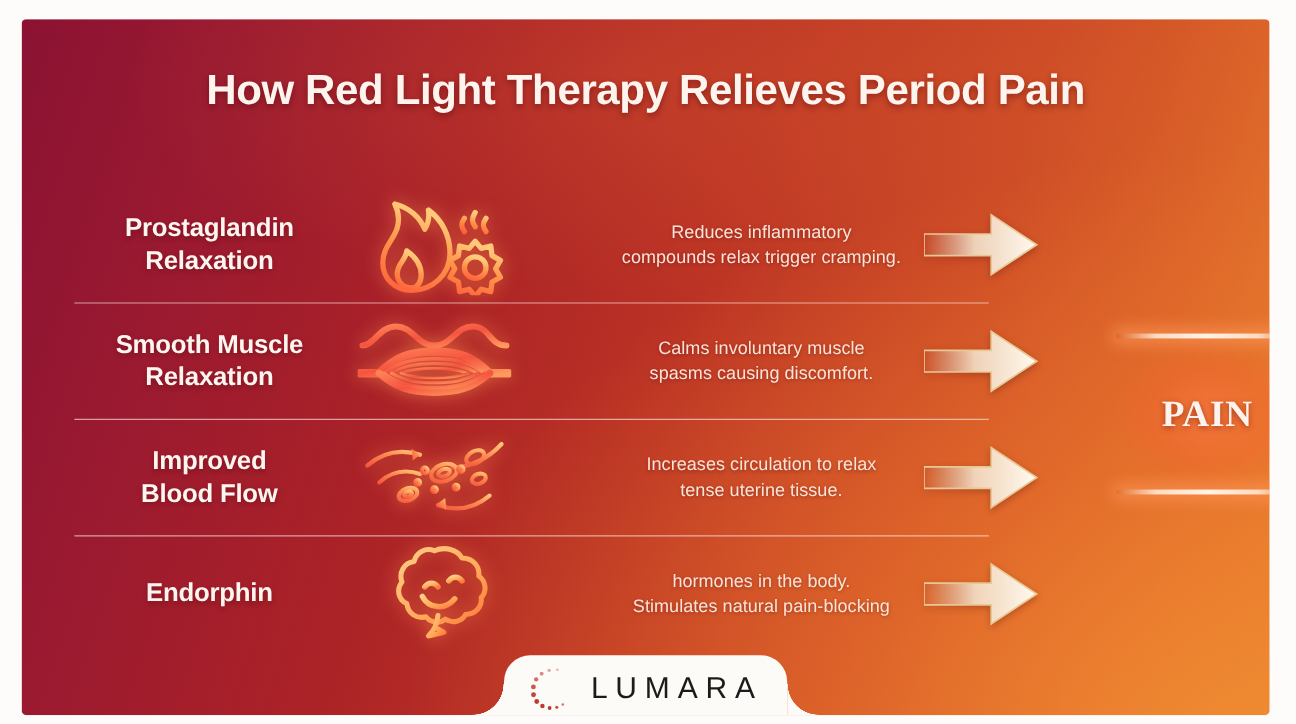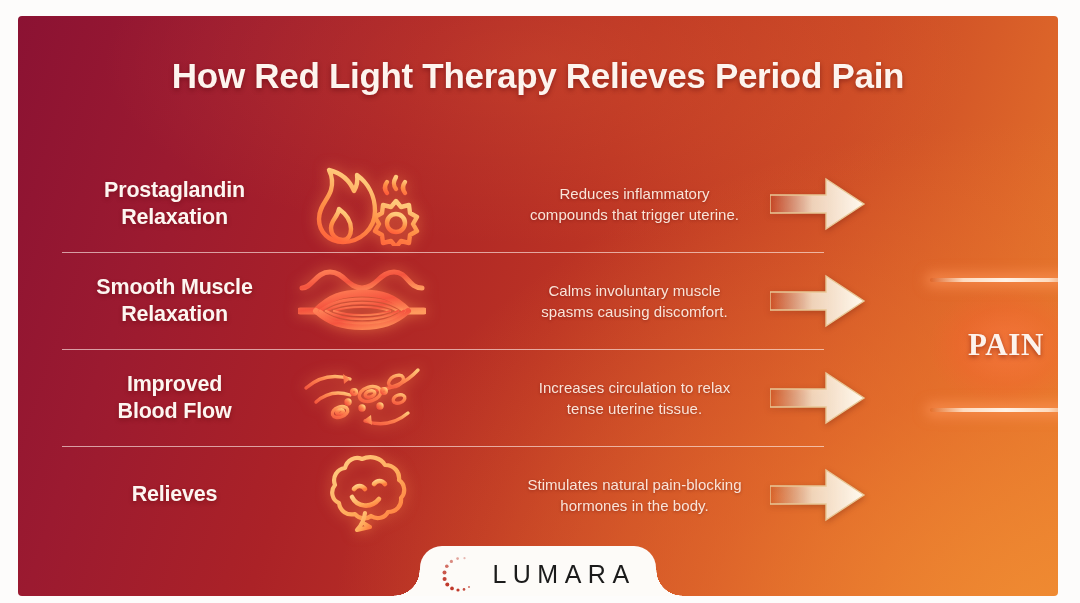--- a/index.html
+++ b/index.html
@@ -135,21 +135,21 @@
               <path d="M40 80c-14 0-24-10-24-23 0-13 9-19 12-29 2-7 1-14-2-20 12 3 21 11 25 21 3-5 4-10 3-16 11 8 18 21 18 36C72 67 57 80 40 80z"></path>
               <path d="M40 78c-7 0-12-5-12-12 0-8 7-11 8-19 7 5 12 12 12 20 0 6-3 11-8 11z"></path>
               <path d="M84 20c-3 4-3 7 0 11M93 15c-3 5-3 8 0 12M102 20c-3 4-3 7 0 11"></path>
               <path d="M93 39l5 6 8-2 1 8 7 4-4 7 4 7-7 4-1 8-8-2-5 6-5-6-8 2-1-8-7-4 4-7-4-7 7-4 1-8 8 2z"></path>
               <circle cx="93" cy="61" r="9"></circle>
             </g>
           </svg>
         </div>
         <div class="r-desc">
           <div>Reduces inflammatory</div>
-          <div>compounds that trigger uterine.</div>
+          <div>compounds relax trigger cramping.</div>
         </div>
         <div class="arrow">
           <svg width="96" height="62" viewBox="0 0 96 62">
             <defs>
               <linearGradient id="gArr1" x1="0" y1="0" x2="1" y2="0">
                 <stop offset="0" stop-color="#f6ead8" stop-opacity="0"></stop>
                 <stop offset=".45" stop-color="#faecd4" stop-opacity=".85"></stop>
                 <stop offset="1" stop-color="#fffaf0"></stop>
               </linearGradient>
             </defs>
@@ -251,43 +251,43 @@
                 <stop offset="1" stop-color="#fffaf0"></stop>
               </linearGradient>
             </defs>
             <path d="M0 22h56V6l38 25-38 25V40H0z" fill="url(#gArr2)" stroke="#e8c796" stroke-width="1.4"></path>
           </svg>
         </div>
       </div>
 
       <div class="row">
         <div class="r-label">
-          <div>Relieves</div>
+          <div>Endorphin</div>
         </div>
         <div class="r-icon">
           <svg width="100" height="88" viewBox="0 0 100 88">
             <defs>
               <linearGradient id="gBrain" x1="0" y1="0" x2="1" y2="1">
                 <stop offset="0" stop-color="#ffcd85"></stop>
                   <stop offset=".6" stop-color="#ffa959"></stop>
                   <stop offset="1" stop-color="#ff7a3d"></stop>
               </linearGradient>
             </defs>
             <g fill="none" stroke="url(#gBrain)" stroke-width="4.2" stroke-linecap="round" stroke-linejoin="round">
               <path d="M50 8c9-4 19-1 23 6 9 0 15 7 14 15 6 4 7 13 2 18 1 8-5 14-13 14-3 6-11 8-17 4-5 4-12 3-16-2-8 2-15-3-16-11-7-3-9-12-4-18-3-8 2-16 10-17C35 9 43 5 50 8z"></path>
               <path d="M53 62c-1 8-3 12-8 17l13-3-5-3"></path>
               <path d="M42 38c3-4 8-4 11 0" stroke-width="4.6"></path>
               <path d="M62 33c3-4 8-4 11 0" stroke-width="4.6"></path>
               <path d="M40 46c5 10 19 12 27 2" stroke-width="4.6"></path>
             </g>
           </svg>
         </div>
         <div class="r-desc">
+          <div>hormones in the body.</div>
           <div>Stimulates natural pain-blocking</div>
-          <div>hormones in the body.</div>
         </div>
         <div class="arrow">
           <svg width="96" height="62" viewBox="0 0 96 62">
             <defs>
               <linearGradient id="gArr4" x1="0" y1="0" x2="1" y2="0">
                 <stop offset="0" stop-color="#f6ead8" stop-opacity="0"></stop>
                 <stop offset=".45" stop-color="#faecd4" stop-opacity=".85"></stop>
                 <stop offset="1" stop-color="#fffaf0"></stop>
               </linearGradient>
             </defs>

